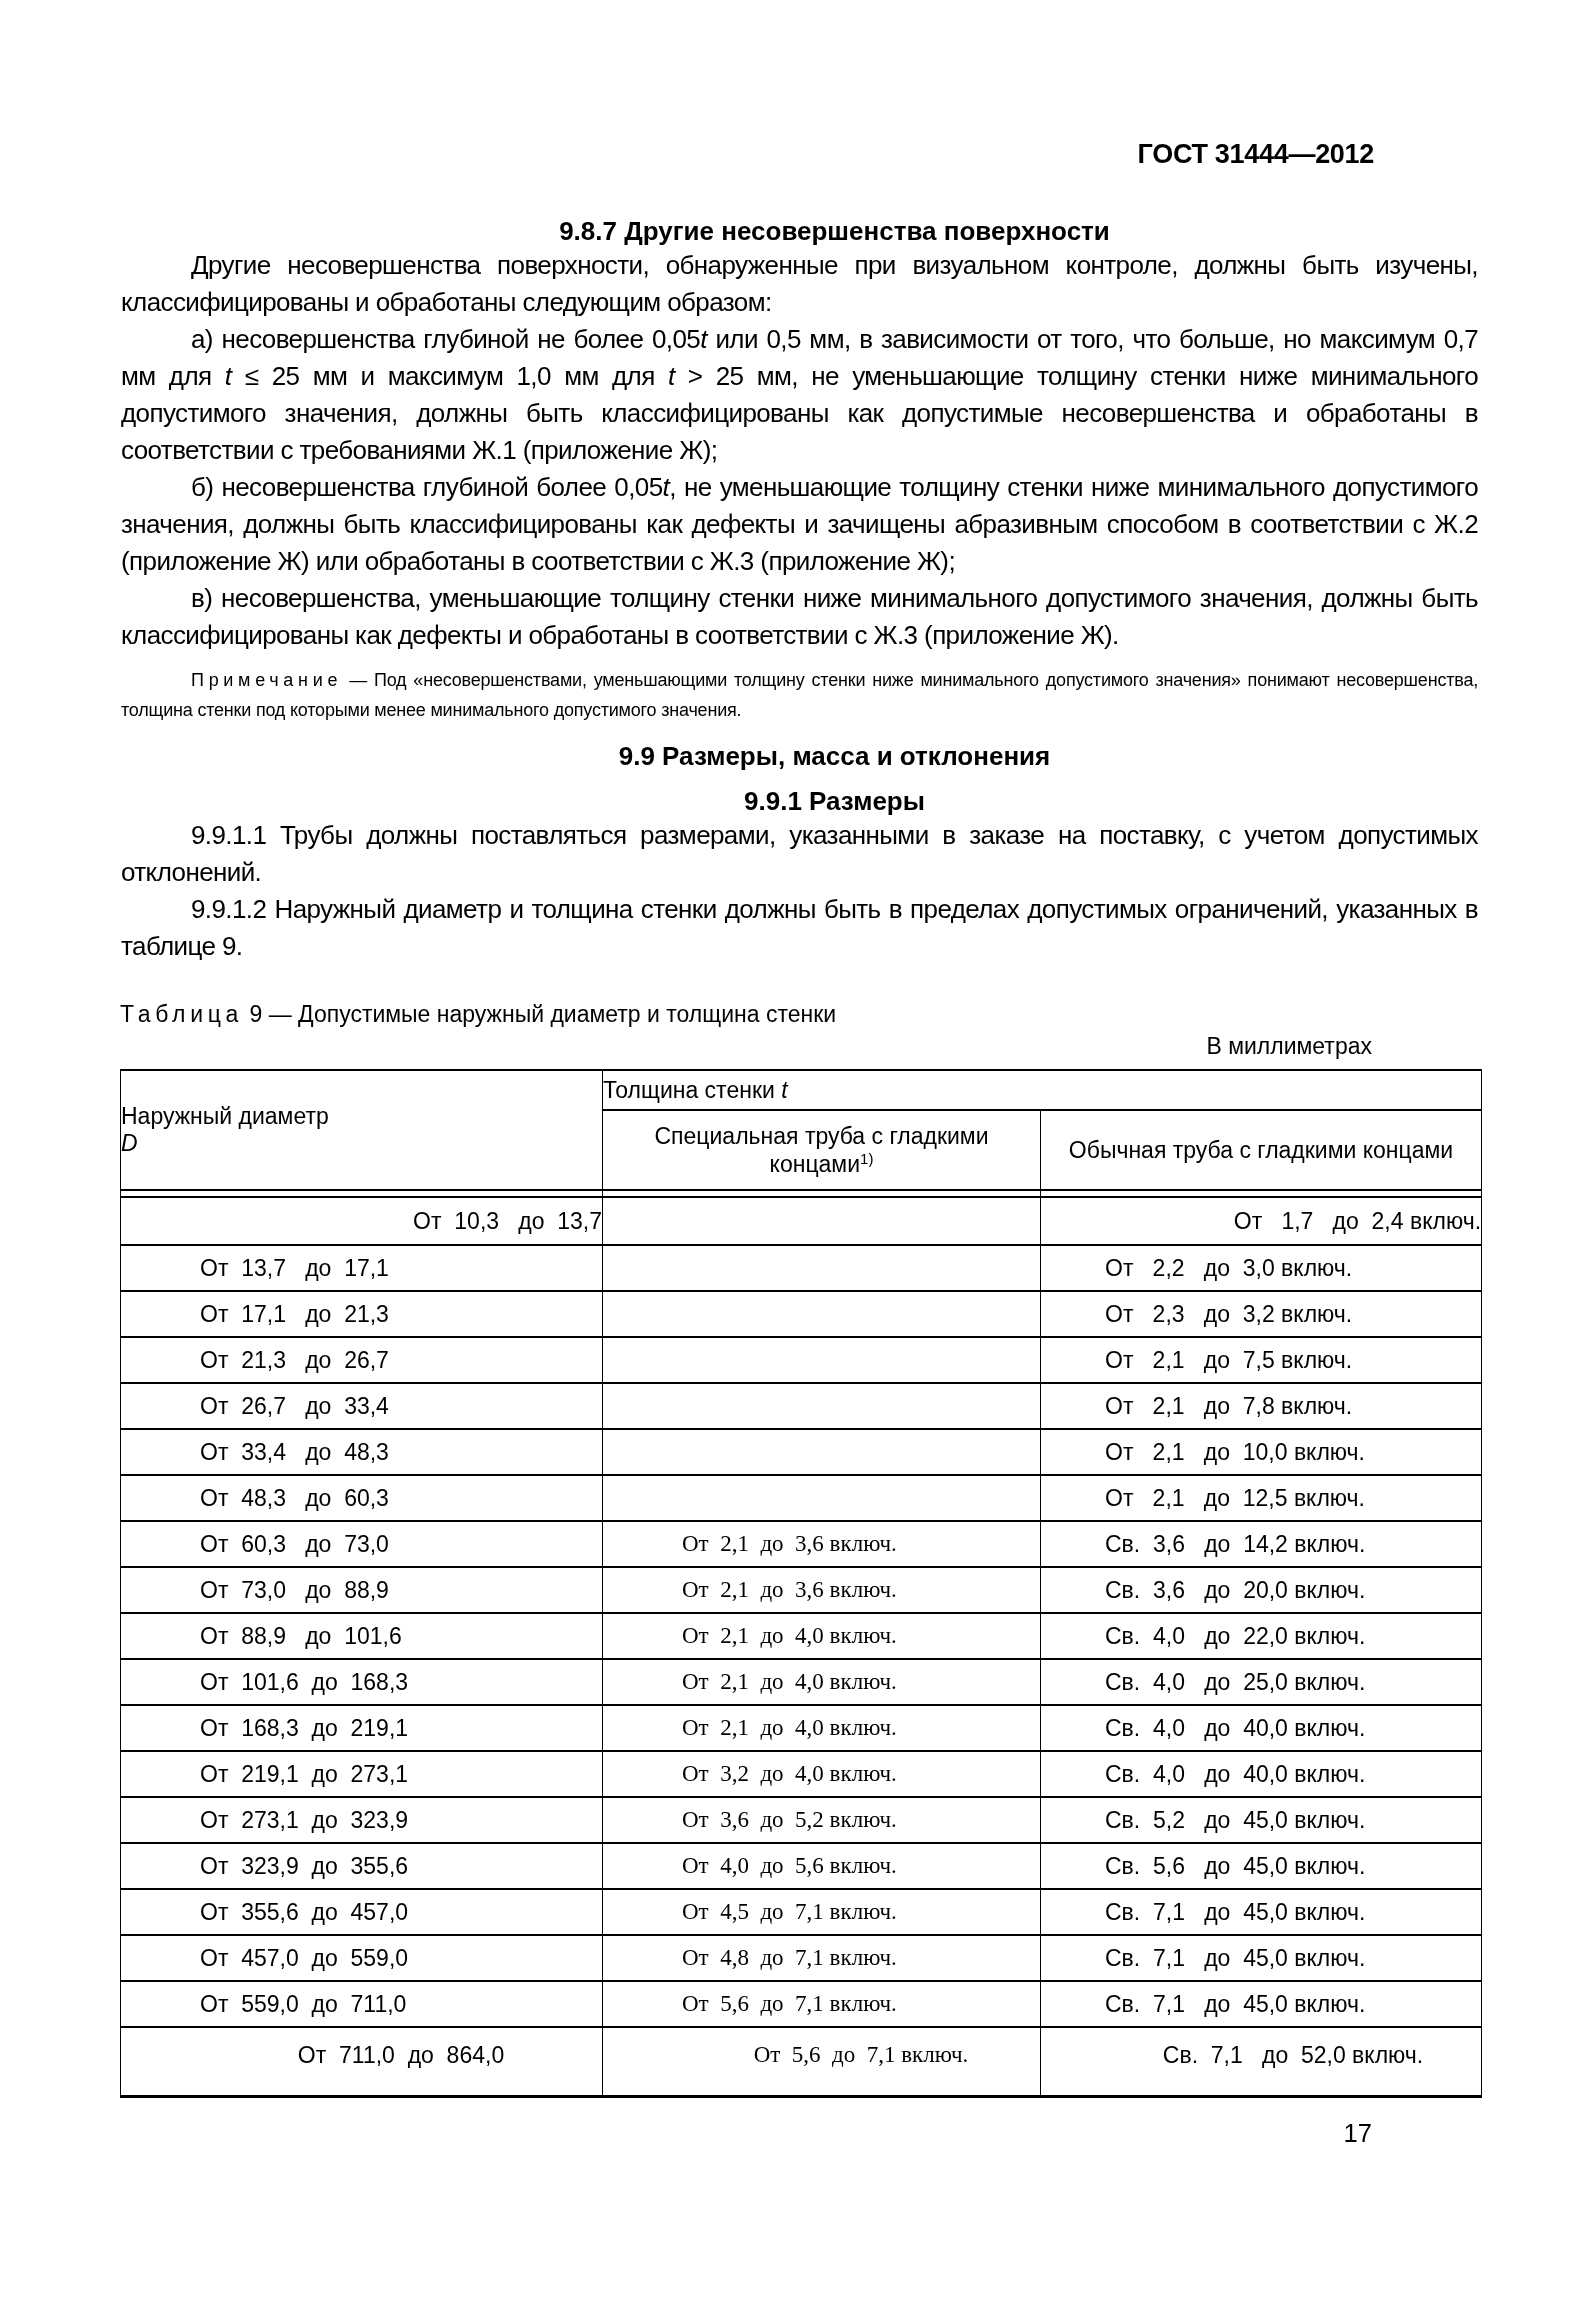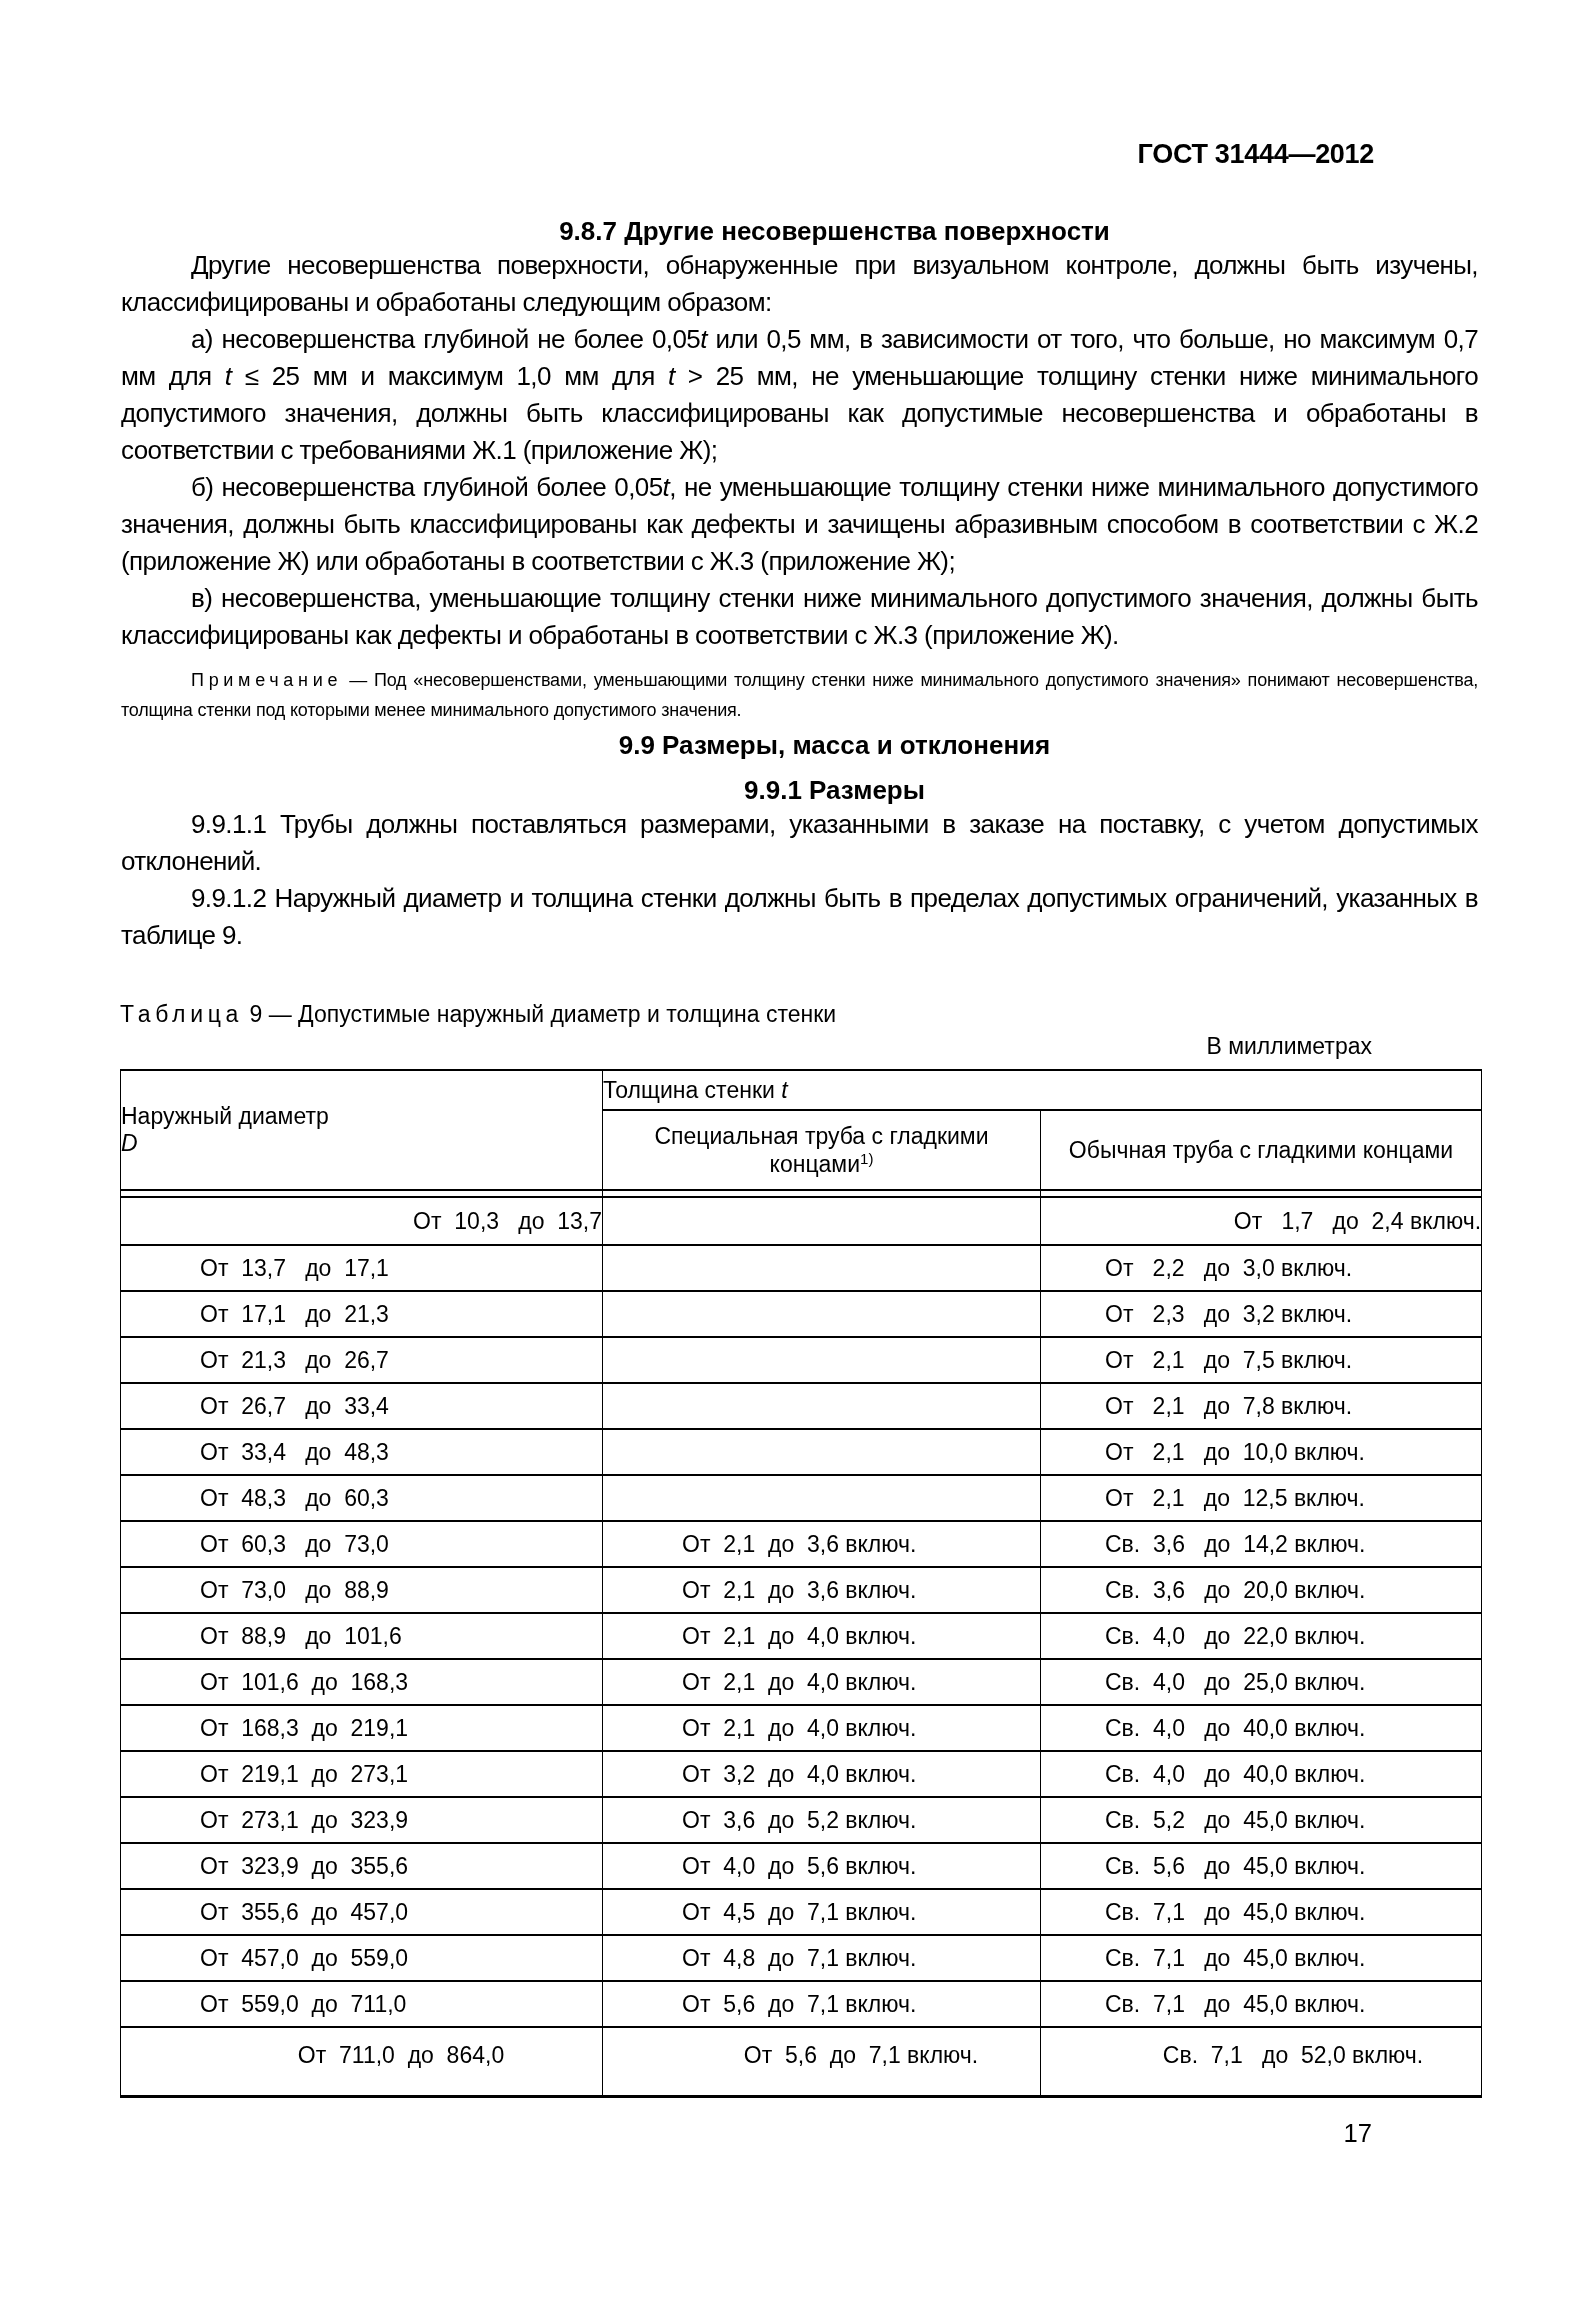--- a/index.html
+++ b/index.html
@@ -123,21 +123,21 @@
     }
     table.t9 tbody tr:first-child td { border-top: none; height: 46px; text-align: right; }
     table.t9 tbody tr:last-child td {
       border-bottom: 3.4px solid #000;
       height: 53px;
       vertical-align: top;
       padding-top: 14px;
       text-align: center;
     }
     td.c-d { padding-left: 79px !important; }
-    td.c-s { padding-left: 79px !important; }
+    td.c-s { padding-left: 79px !important; font-family: Liberation Serif, serif; }
     td.c-o { padding-left: 64px !important; }
     sup { font-size: 15px; vertical-align: 8px; line-height: 0; }
     .page-number {
       position: absolute;
       right: 111px;
       top: 2105px;
       font-size: 25.6px;
     }
   </style>
 </head>
@@ -148,21 +148,21 @@
   <div class="running-head">ГОСТ 31444—2012</div>
 
   <div class="content">
     <p class="h">9.8.7 Другие несовершенства поверхности</p>
     <p class="p">Другие несовершенства поверхности, обнаруженные при визуальном контроле, должны быть изучены, классифицированы и обработаны следующим образом:</p>
     <p class="p"><span>а) несовершенства глубиной не более 0,05</span><i>t</i><span> или 0,5 мм, в зависимости от того, что больше, но максимум 0,7 мм для </span><i>t</i><span> ≤ 25 мм и максимум 1,0 мм для </span><i>t</i><span> &gt; 25 мм, не уменьшающие толщину стенки ниже минимального допустимого значения, должны быть классифицированы как допустимые несовершенства и обработаны в соответствии с требованиями Ж.1 (приложение Ж);</span></p>
     <p class="p"><span>б) несовершенства глубиной более 0,05</span><i>t</i><span>, не уменьшающие толщину стенки ниже минимального допустимого значения, должны быть классифицированы как дефекты и зачищены абразивным способом в соответствии с Ж.2 (приложение Ж) или обработаны в соответствии с Ж.3 (приложение Ж);</span></p>
     <p class="p">в) несовершенства, уменьшающие толщину стенки ниже минимального допустимого значения, должны быть классифицированы как дефекты и обработаны в соответствии с Ж.3 (приложение Ж).</p>
     <p class="note"><span class="spaced">Примечание</span><span> — Под «несовершенствами, уменьшающими толщину стенки ниже минимального допустимого значения» понимают несовершенства, толщина стенки под которыми менее минимального допустимого значения.</span></p>
 
-    <p class="h" style="margin-top:4px;">9.9 Размеры, масса и отклонения</p>
+    <p class="h" style="margin-top:15px;">9.9 Размеры, масса и отклонения</p>
     <p class="h" style="margin-top:13.5px;">9.9.1 Размеры</p>
     <p class="p">9.9.1.1 Трубы должны поставляться размерами, указанными в заказе на поставку, с учетом допустимых отклонений.</p>
     <p class="p">9.9.1.2 Наружный диаметр и толщина стенки должны быть в пределах допустимых ограничений, указанных в таблице 9.</p>
   </div>
 
   <div class="caption-row"><span class="spaced">Таблица</span><span> 9</span><span> — Допустимые наружный диаметр и толщина стенки</span></div>
   <div class="units">В миллиметрах</div>
 
   <table class="t9">
     <colgroup>

